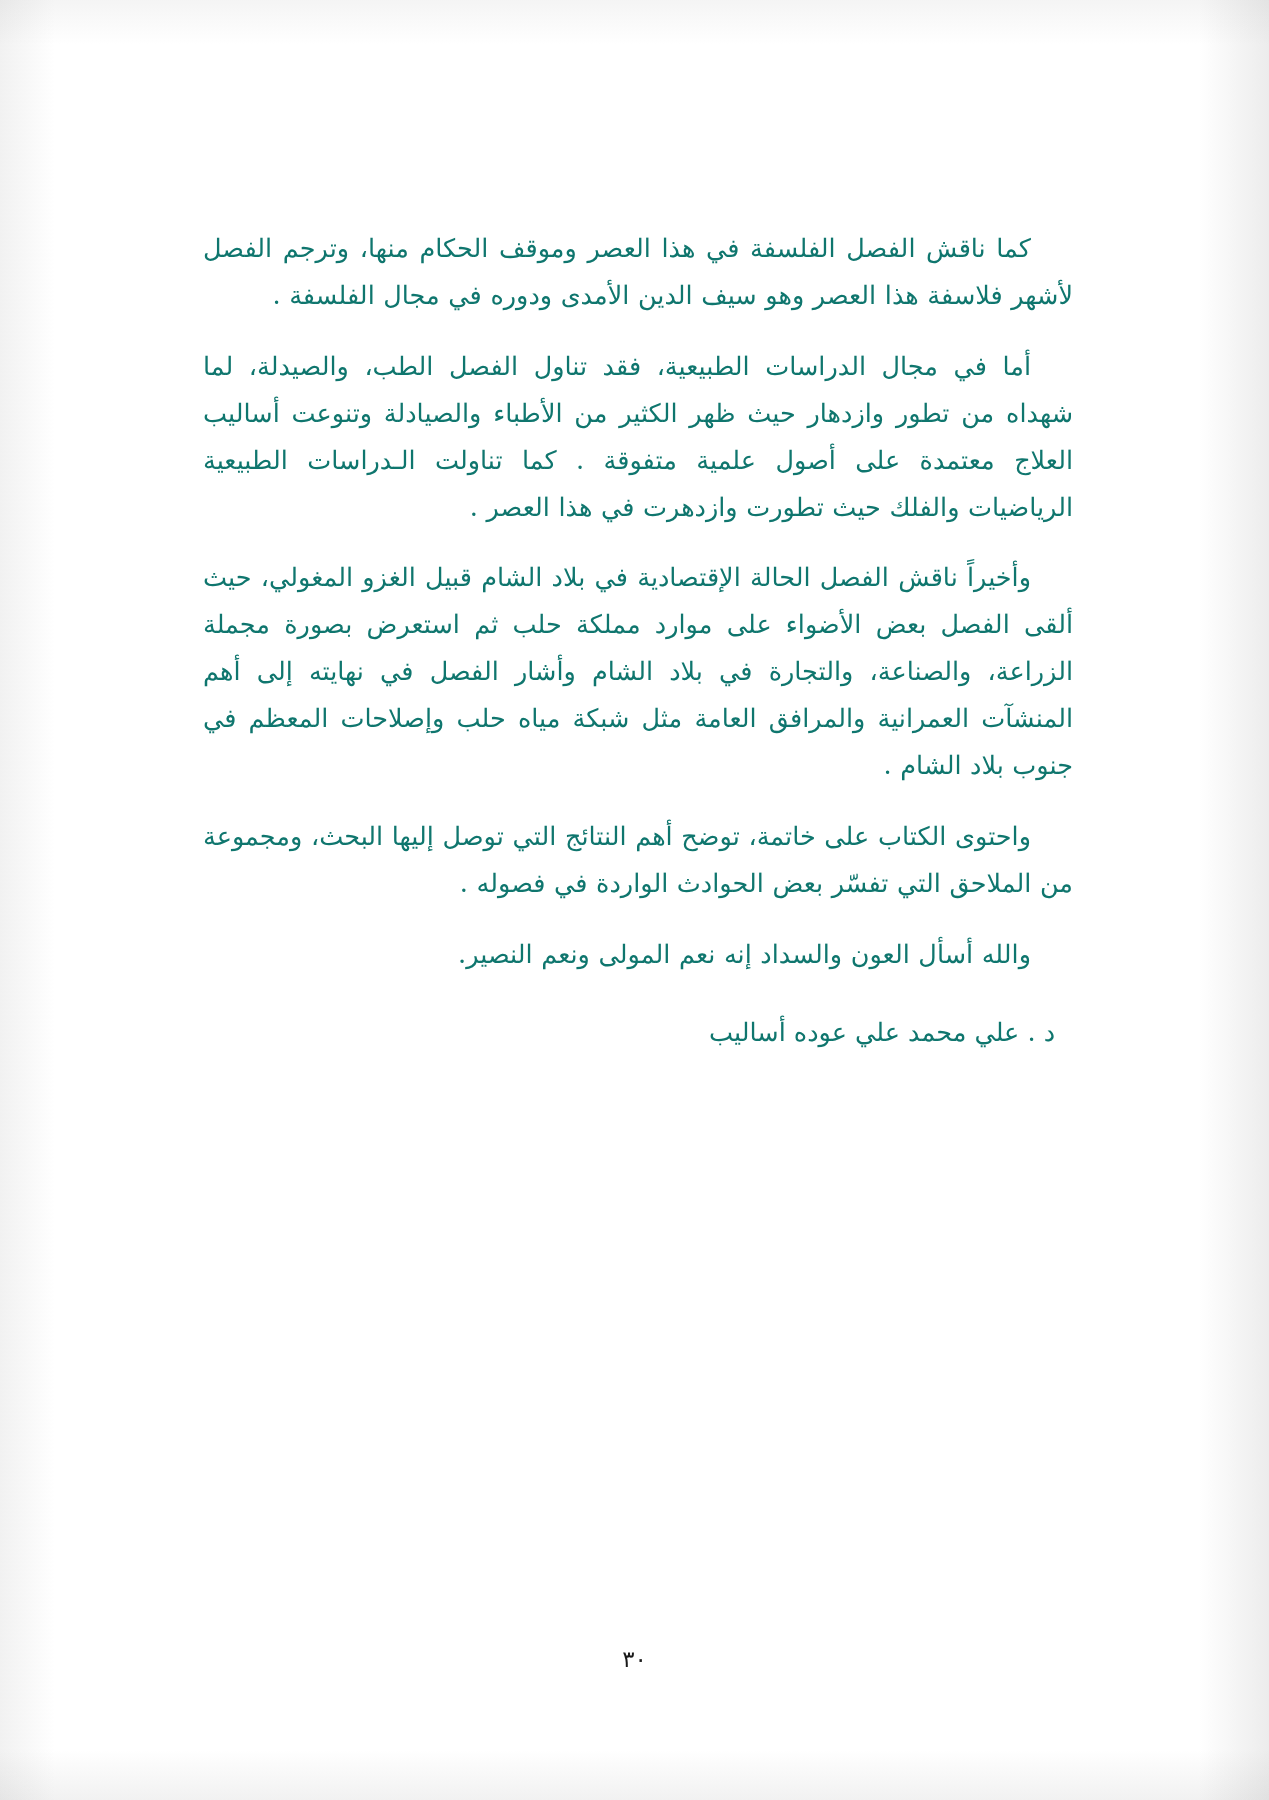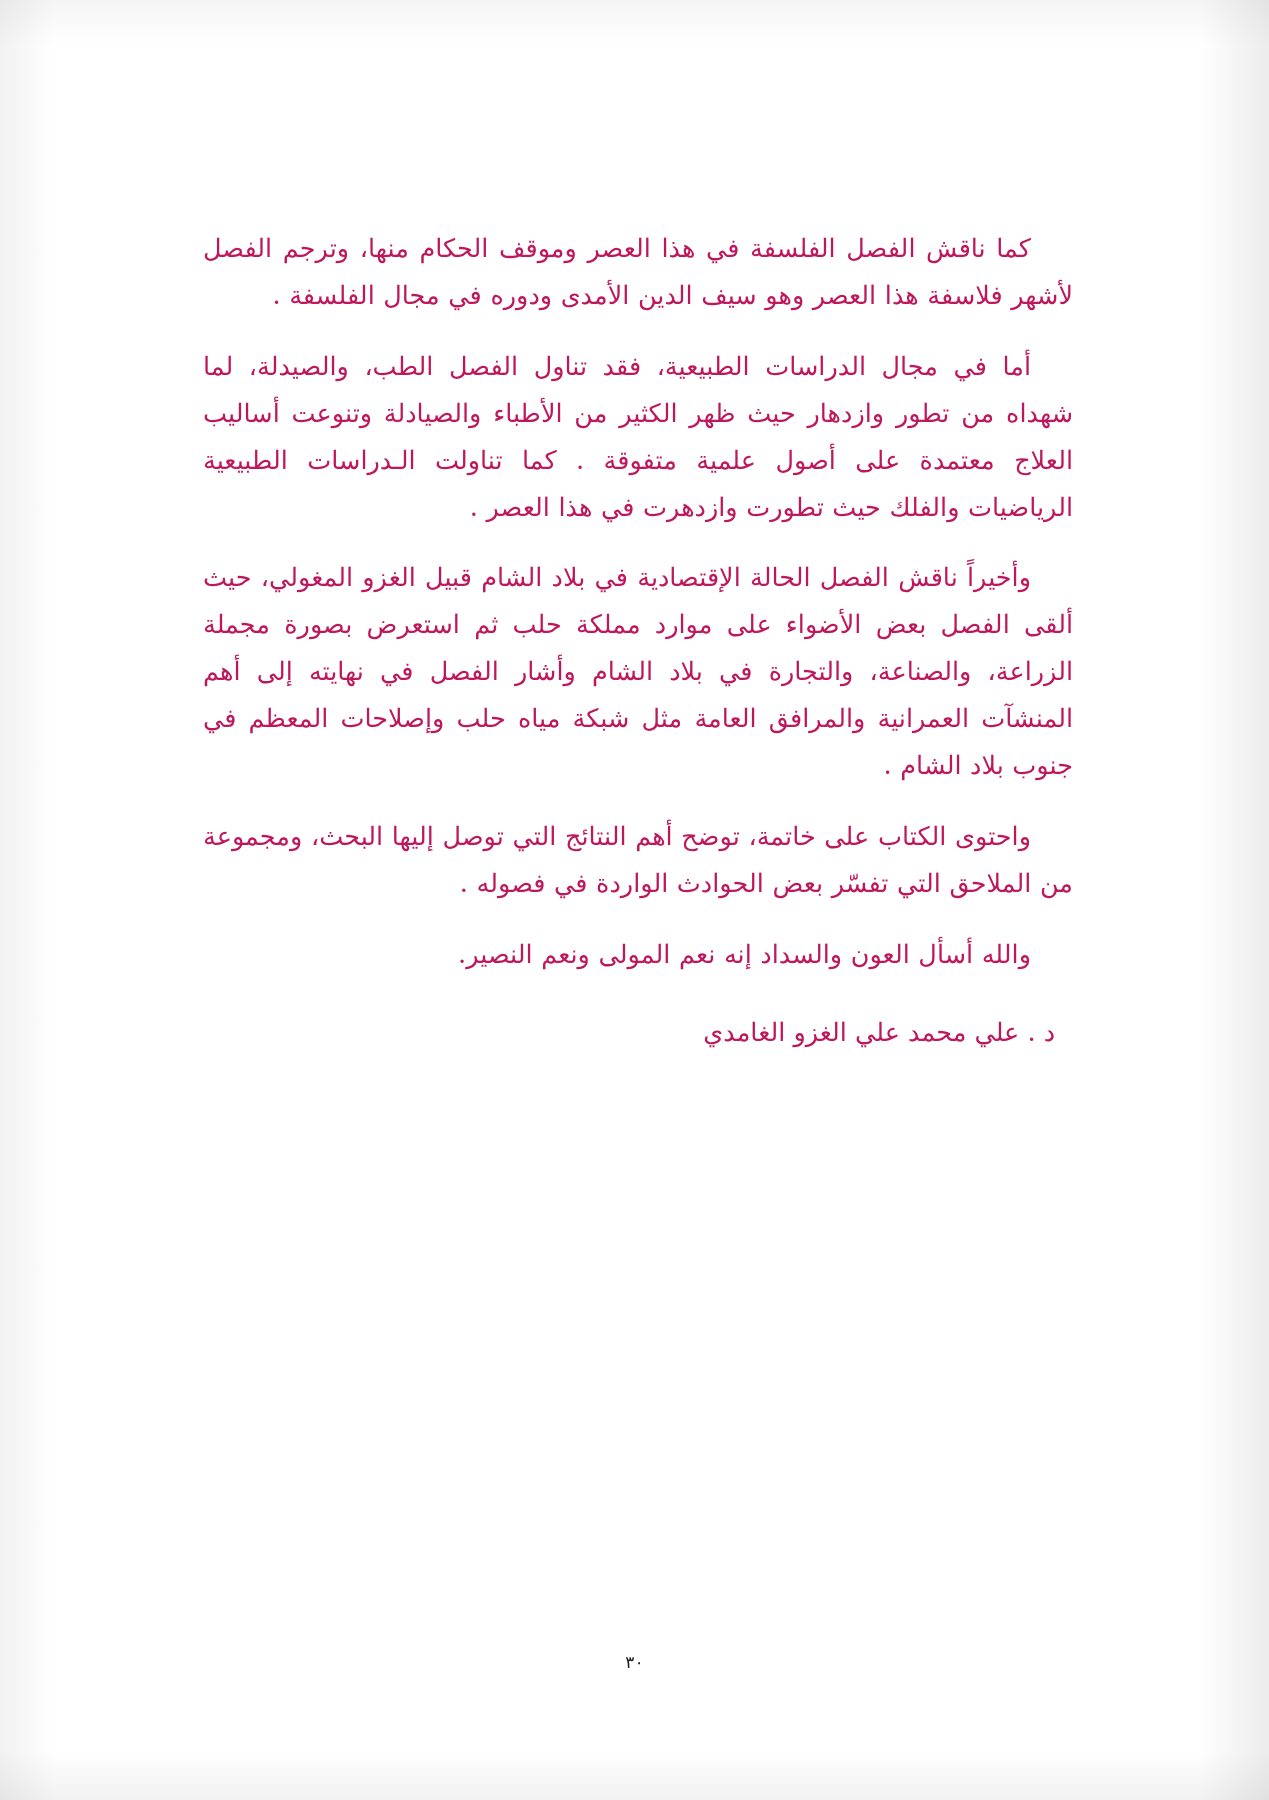--- a/index.html
+++ b/index.html
@@ -31,21 +31,21 @@
       linear-gradient(to top, rgba(120,120,120,0.10) 0px, rgba(255,255,255,0) 50px);
   }
   .content {
     position: absolute;
     top: 225px;
     right: 196px;
     width: 870px;
     direction: rtl;
     text-align: justify;
     font-family: "DejaVu Serif", "Liberation Serif", serif;
-    color: #be185d;
+    color: #0f766e;
   }
   p.para {
     margin: 0 0 24px 0;
     font-size: 25.5px;
     line-height: 1.84;
     text-align: justify;
     text-justify: inter-word;
     text-indent: 42px;
     word-spacing: 0.5px;
   }
@@ -69,37 +69,37 @@
     font-size: 25px;
     letter-spacing: 0.6px;
   }
   .page-number {
     position: absolute;
     bottom: 128px;
     left: 0;
     width: 100%;
     text-align: center;
     font-family: "DejaVu Serif", "Liberation Serif", serif;
-    font-size: 17px;
+    font-size: 23px;
     color: #1a1a1a;
     letter-spacing: 1px;
   }
 </style>
 </head>
 <body>
 
 <div class="page">
   <div class="content">
 
     <p class="para">كما ناقش الفصل الفلسفة في هذا العصر وموقف الحكام منها، وترجم الفصل لأشهر فلاسفة هذا العصر وهو سيف الدين الأمدى ودوره في مجال الفلسفة .</p>
     <p class="para">أما في مجال الدراسات الطبيعية، فقد تناول الفصل الطب، والصيدلة، لما شهداه من تطور وازدهار حيث ظهر الكثير من الأطباء والصيادلة وتنوعت أساليب العلاج معتمدة على أصول علمية متفوقة .  كما تناولت الـدراسات الطبيعية الرياضيات والفلك حيث تطورت وازدهرت في هذا العصر .</p>
     <p class="para">وأخيراً ناقش الفصل الحالة الإقتصادية في بلاد الشام قبيل الغزو المغولي، حيث ألقى الفصل بعض الأضواء على موارد مملكة حلب ثم استعرض بصورة مجملة الزراعة، والصناعة، والتجارة في بلاد الشام وأشار الفصل في نهايته إلى أهم المنشآت العمرانية والمرافق العامة مثل شبكة مياه حلب وإصلاحات المعظم في جنوب بلاد الشام .</p>
     <p class="para">واحتوى الكتاب على خاتمة، توضح أهم النتائج التي توصل إليها البحث، ومجموعة من الملاحق التي تفسّر بعض الحوادث الواردة في فصوله .</p>
     <p class="para para-closing">والله أسأل العون والسداد إنه نعم المولى ونعم النصير.</p>
 
     <div class="signature">
-      <div class="sig-name">د .  علي محمد علي الغزو الغامدي</div>
+      <div class="sig-name">د .  علي محمد علي عوده أساليب</div>
     </div>
 
   </div>
 
   <div class="page-number">٣٠</div>
 </div>
 
 </body></html>

